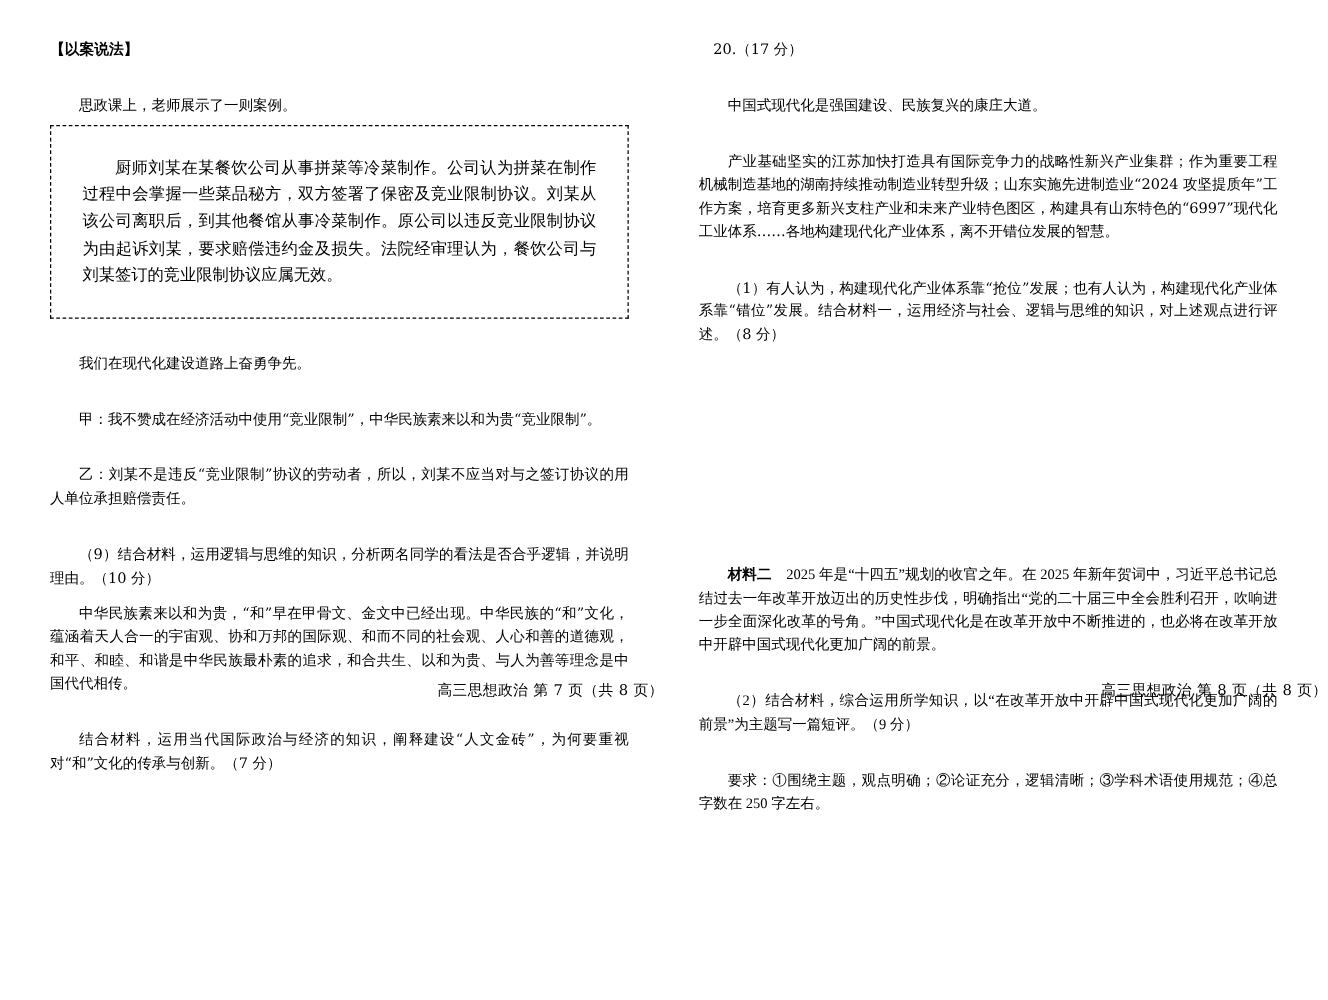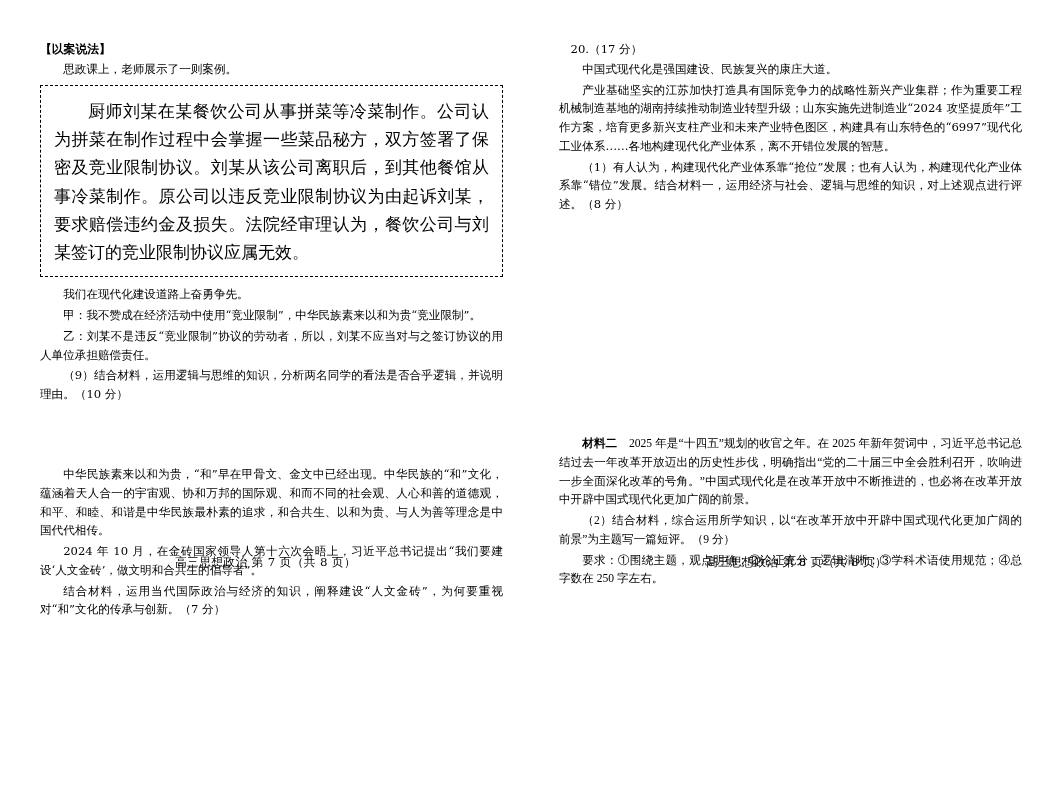--- a/index.html
+++ b/index.html
@@ -10,74 +10,74 @@
   body {
     width: 1062px;
     height: 800px;
     font-family: "DejaVu Serif", "Liberation Serif", serif;
     color: #000000;
     position: relative;
     overflow: hidden;
   }
   .page {
     position: absolute;
-    top: 10px;
+    top: 0;
     width: 531px;
     height: 583px;
     box-sizing: border-box;
   }
   .page-left { left: 0; padding: 30px 28px 0 40px; }
   .page-right { left: 531px; padding: 30px 40px 12px 28px; }
 
   .col-inner {
     position: relative;
     height: 715px;
   }
 
   p {
     margin: 0 0 2px 0;
     font-size: 11.6px;
     line-height: 1.62;
     text-align: justify;
     text-justify: inter-ideograph;
   }
-  .indent2 { text-indent: 2em; }
+  .indent2 { text-indent: 2em; margin-top: 26px; }
   .indent1 { text-indent: 1em; }
 
   .bold { font-weight: bold; }
 
   .heading {
     font-weight: bold;
     font-size: 11.8px;
     margin-bottom: 1px;
   }
 
   
   .case-box {
     border: 1px dashed #000;
     padding: 7px 9px 6px 9px;
     margin: 6px 0 8px 0;
   }
   .case-box p {
-    margin: 4px;
-    font-size: 17px;
+    margin: 16px;
+    font-size: 13px;
     line-height: 1.66;
   }
 
   .qnum {
     font-size: 11.6px;
     margin-bottom: 1px;
   }
 
   .footer {
     position: absolute;
     bottom: 22px;
     left: 0;
     right: 0;
-    text-align: center;
+    text-align: right;
     font-size: 11.8px;
     letter-spacing: 0.3px;
   }
 
   .q19-wrap { position: absolute; top: 425px; left: 0; right: 0; }
   .q20-mat2-wrap { position: absolute; top: 395px; left: 0; right: 0; font-family: Liberation Serif, serif; }
 </style>
 </head>
 <body>
 
@@ -91,21 +91,20 @@
       <p class="indent2">厨师刘某在某餐饮公司从事拼菜等冷菜制作。公司认为拼菜在制作过程中会掌握一些菜品秘方，双方签署了保密及竞业限制协议。刘某从该公司离职后，到其他餐馆从事冷菜制作。原公司以违反竞业限制协议为由起诉刘某，要求赔偿违约金及损失。法院经审理认为，餐饮公司与刘某签订的竞业限制协议应属无效。</p>
     </div>
 
     <p class="indent2">我们在现代化建设道路上奋勇争先。</p>
     <p class="indent2">甲：我不赞成在经济活动中使用“竞业限制”，中华民族素来以和为贵“竞业限制”。</p>
     <p class="indent2">乙：刘某不是违反“竞业限制”协议的劳动者，所以，刘某不应当对与之签订协议的用人单位承担赔偿责任。</p>
     <p class="indent2">（9）结合材料，运用逻辑与思维的知识，分析两名同学的看法是否合乎逻辑，并说明理由。（10 分）</p>
 
     <div class="q19-wrap">
       <p class="indent2">中华民族素来以和为贵，“和”早在甲骨文、金文中已经出现。中华民族的“和”文化，蕴涵着天人合一的宇宙观、协和万邦的国际观、和而不同的社会观、人心和善的道德观，和平、和睦、和谐是中华民族最朴素的追求，和合共生、以和为贵、与人为善等理念是中国代代相传。</p>
-      <p class="indent2">2024 年 10 月，在金砖国家领导人第十六次会晤上，习近平总书记提出“我们要建设‘人文金砖’，做文明和合共生的倡导者”。</p>
       <p class="indent2">结合材料，运用当代国际政治与经济的知识，阐释建设“人文金砖”，为何要重视对“和”文化的传承与创新。（7 分）</p>
     </div>
 
   </div>
   <div class="footer">高三思想政治 第 7 页（共 8 页）</div>
 </div>
 
 <div class="page page-right">
   <div class="col-inner">
 

